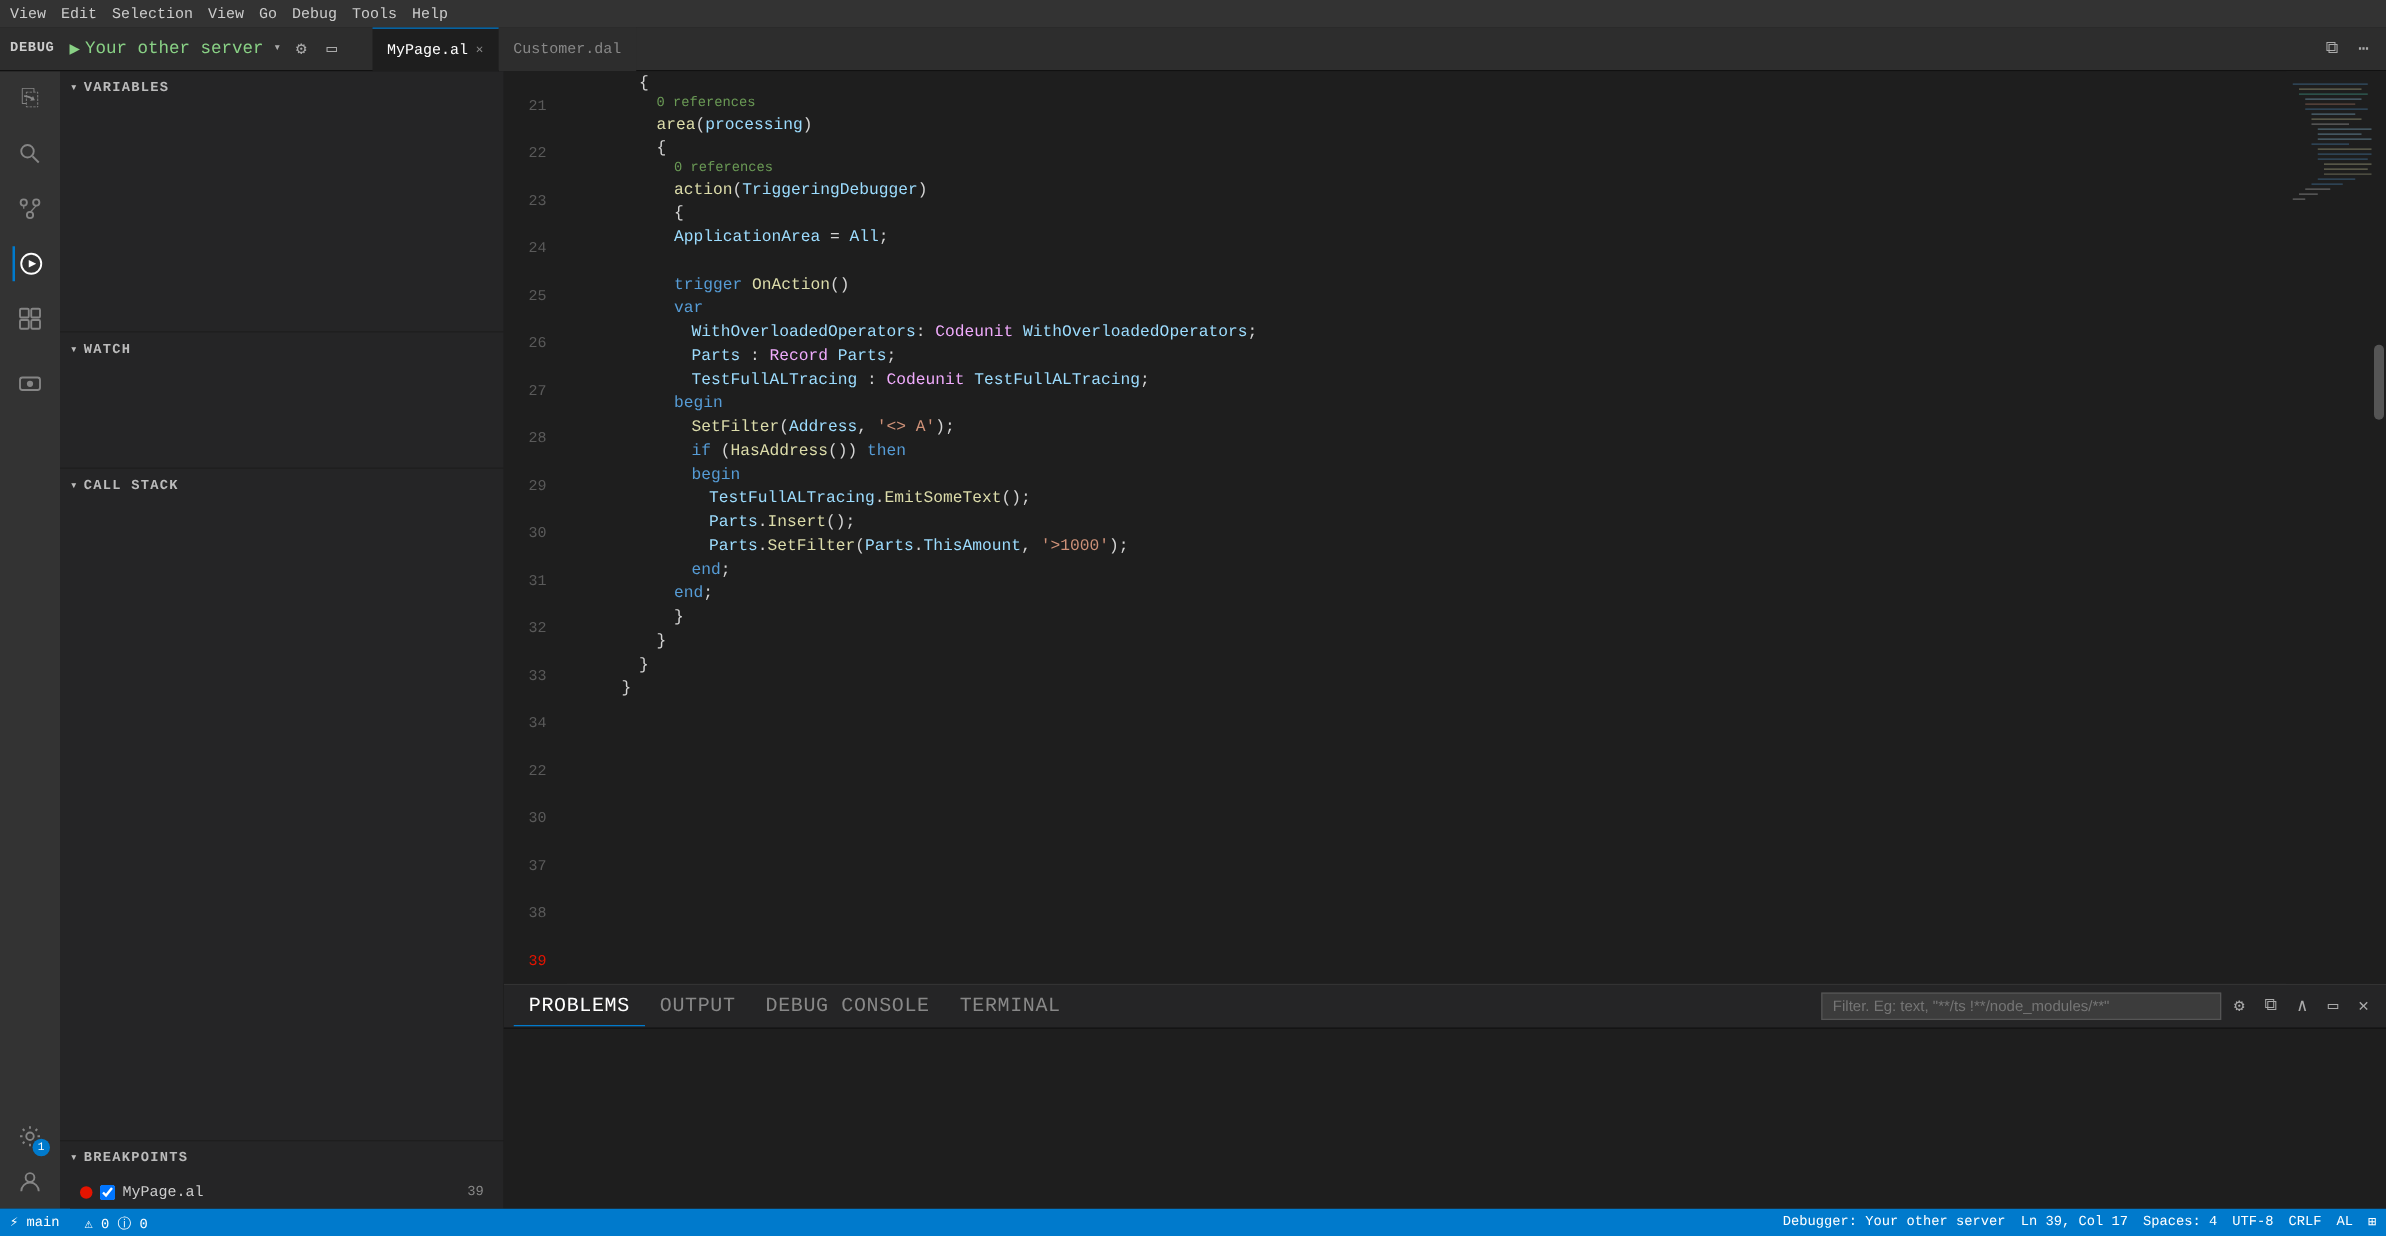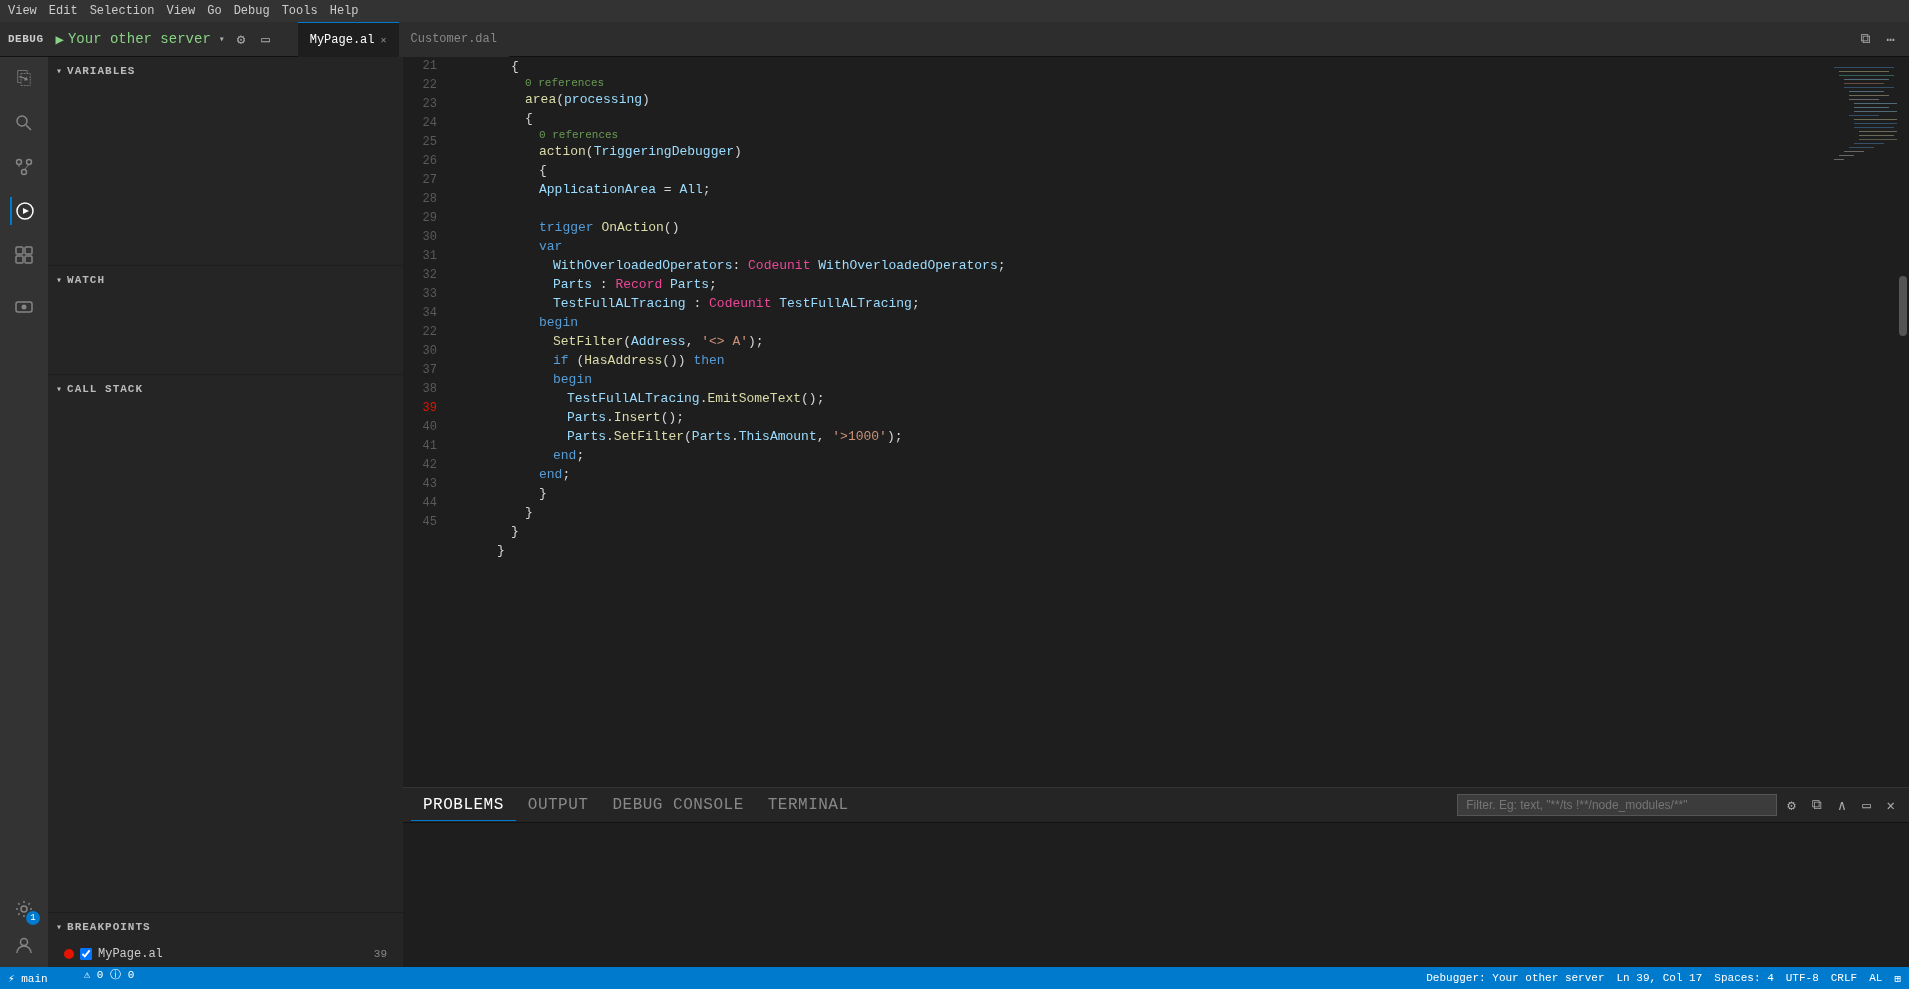--- a/index.html
+++ b/index.html
@@ -255,40 +255,41 @@
       flex-shrink: 0;
       font-size: 12px;
       line-height: 19px;
     }
     .line-numbers div {
       height: 19px;
       display: flex;
       align-items: center;
       justify-content: flex-end;
       padding-right: 8px;
+      margin-top: 19px;
     }
     .code-content {
       flex: 1;
       padding-left: 16px;
       font-size: 13px;
       line-height: 19px;
       white-space: pre;
       overflow-x: auto;
       position: relative;
     }
     .code-line {
       height: 19px;
       display: flex;
       align-items: center;
       position: relative;
     }
     .kw { color: #569cd6; }
     .fn { color: #dcdcaa; }
     .str { color: #ce9178; }
-    .tp { color: #ec4899; }
+    .tp { color: #f0abfc; }
     .ref { color: #9cdcfe; }
     .plain { color: #d4d4d4; }
     .ref-hint {
       color: #6a9955;
       font-size: 11px;
     }
 
     
     .minimap {
       width: 80px;
@@ -357,21 +358,21 @@
       height: 22px;
       background: #007acc;
       display: flex;
       align-items: center;
       padding: 0 8px;
       font-size: 11px;
       color: #fff;
       flex-shrink: 0;
       gap: 12px;
     }
-    .status-left { display: flex; gap: 28px; align-items: flex-start; font-family: Liberation Mono, monospace; }
+    .status-left { display: flex; gap: 12px; align-items: center; font-family: Liberation Mono, monospace; }
     .status-right { margin-left: auto; display: flex; gap: 12px; align-items: center; }
     .status-item { cursor: pointer; white-space: nowrap; }
 
     .scrollbar-area {
       position: absolute;
       right: 0;
       top: 0;
       width: 12px;
       height: 100%;
       background: #1e1e1e;

